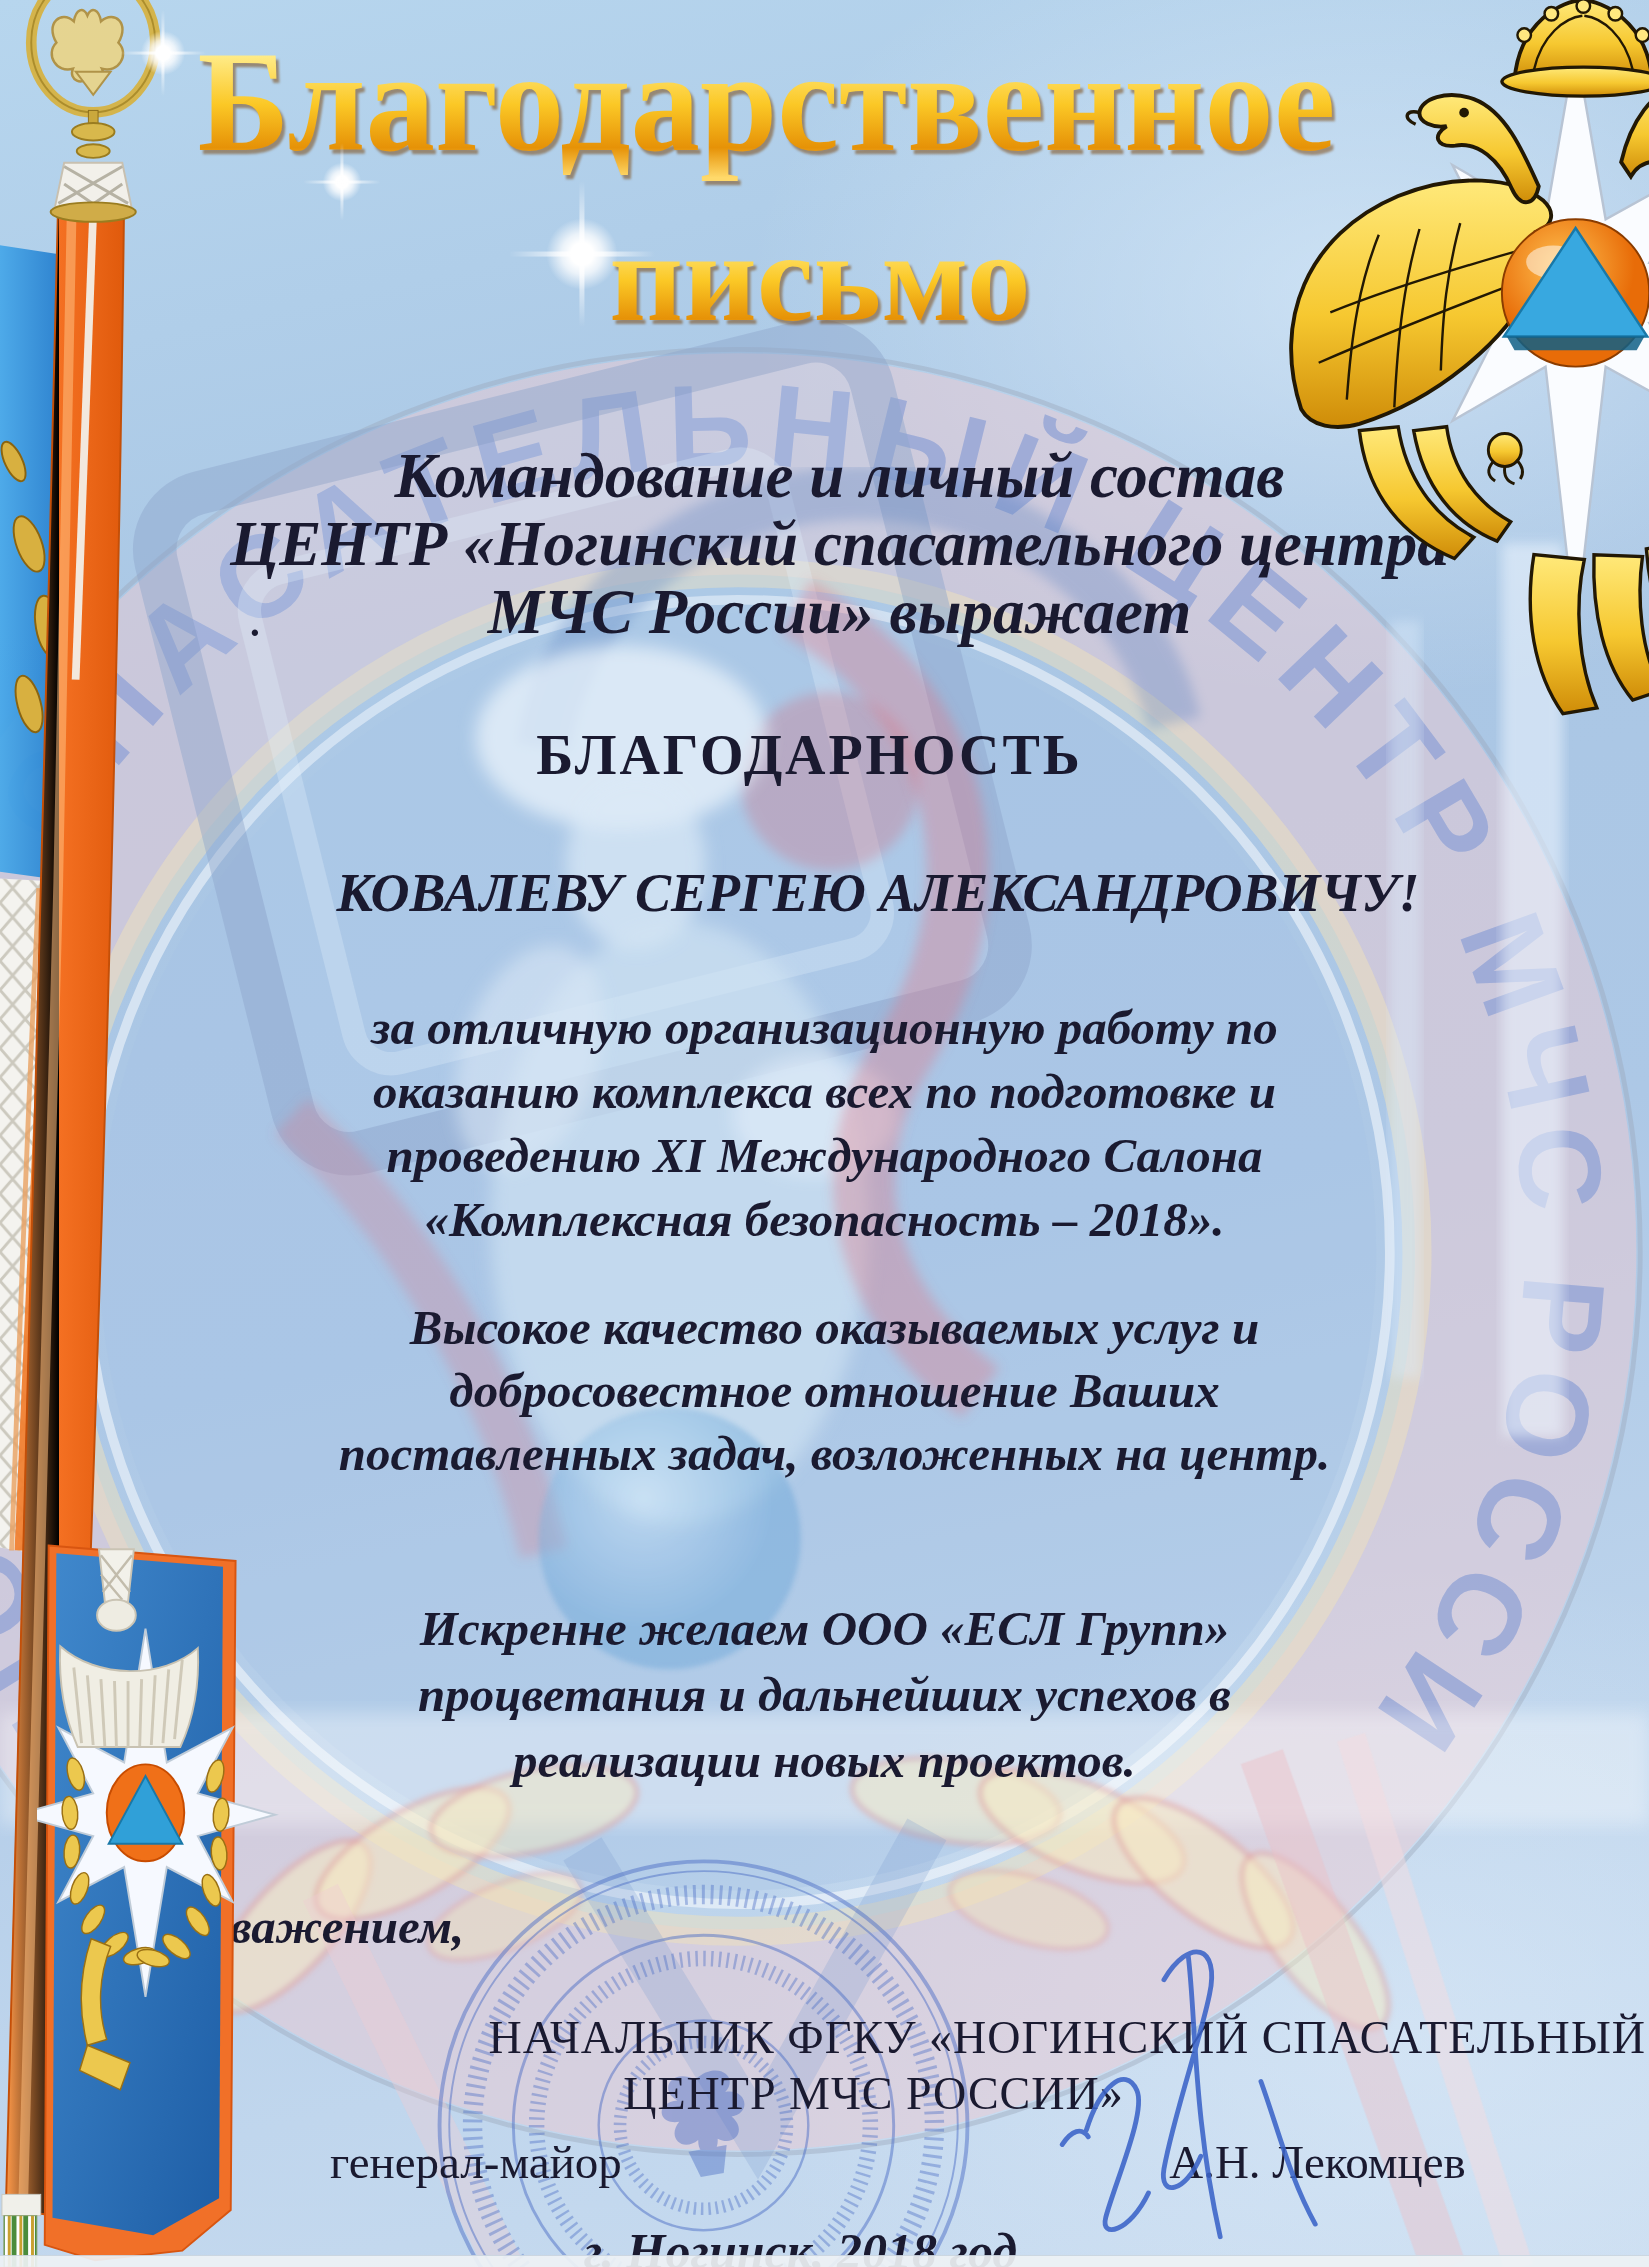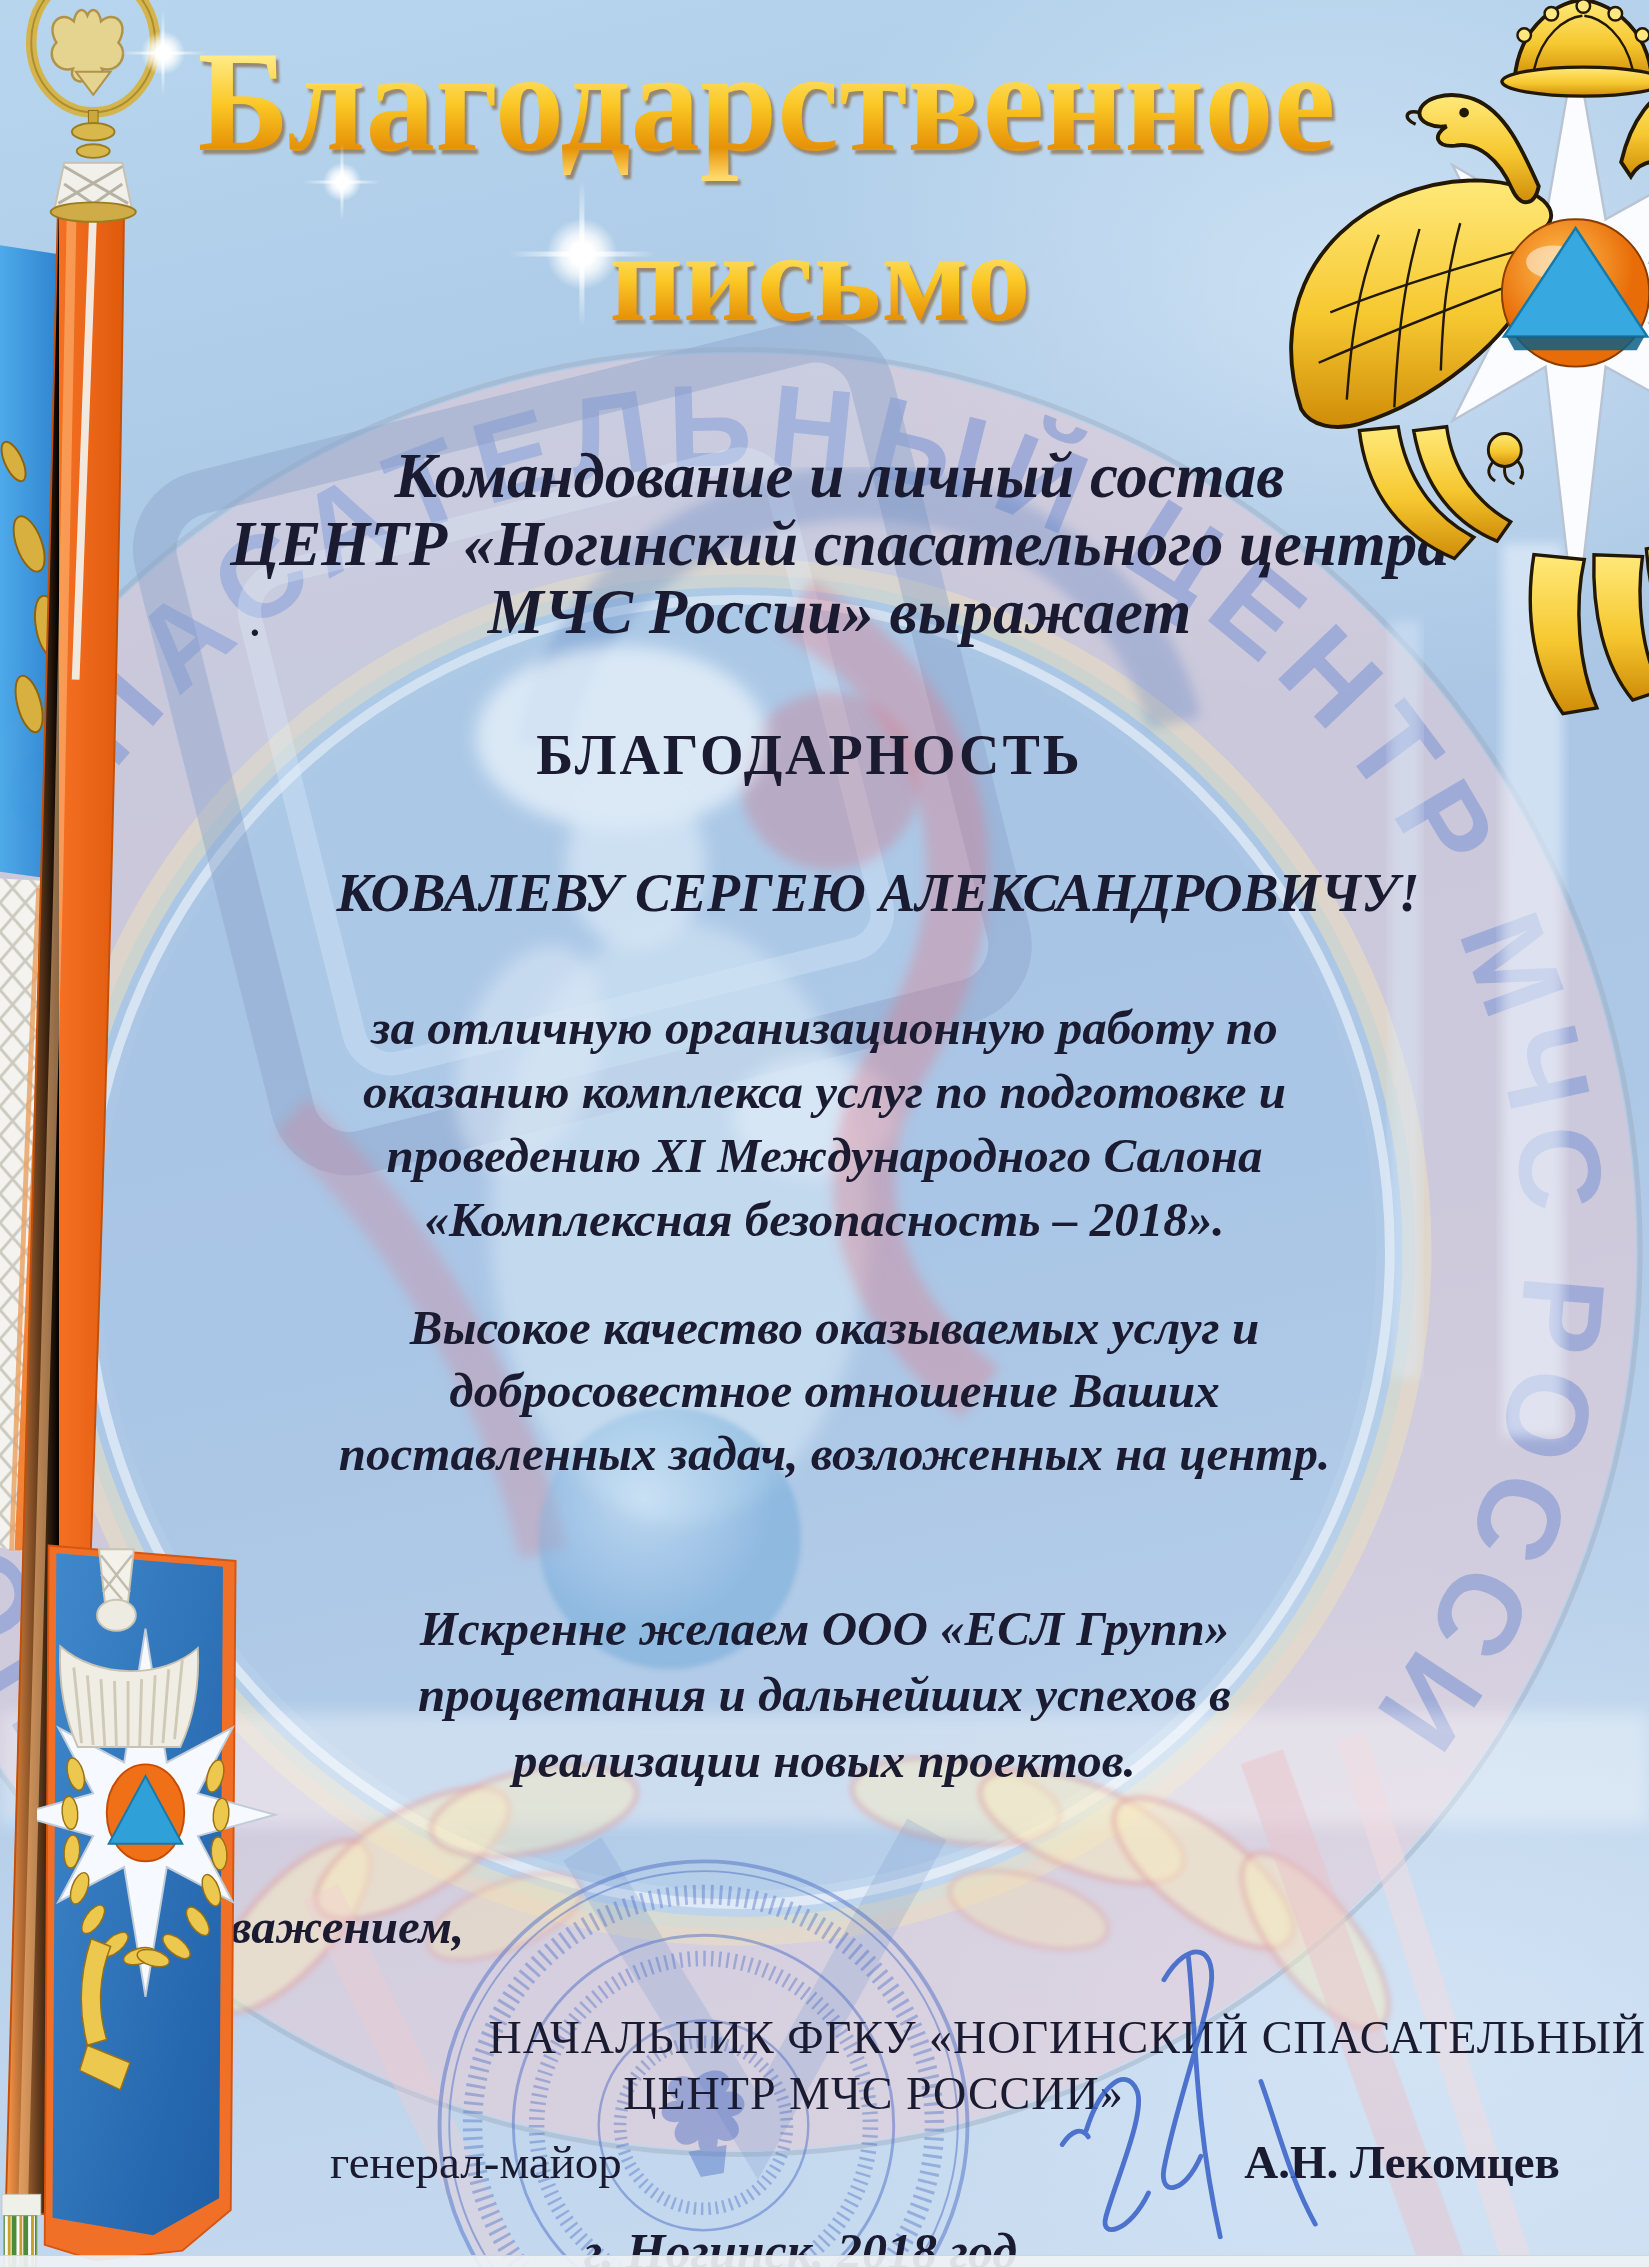--- a/index.html
+++ b/index.html
@@ -33,21 +33,21 @@
   .intro{top:442px; left:165px; width:1349px; font-size:63px; line-height:68px;}
   .award{top:723px; left:4px; width:1611px; font-size:56px; letter-spacing:2.9px;}
   .recipient{top:862px; left:97px; width:1562px; font-size:54px; white-space:nowrap;}
   .reason{top:996px; left:92px; width:1465px; font-size:49px; line-height:64px;}
   .quality{top:1296px; left:92px; width:1485px; font-size:49px; line-height:63px;}
   .wishes{top:1596px; left:92px; width:1465px; font-size:49px; line-height:66px;}
   .salutation{top:1898px; left:163px; width:582px; text-align:left; font-size:49px;}
   .signer1{top:2011px; left:93px; width:1553px; font-size:46px; font-weight:normal; letter-spacing:1px;text-align:right;}
   .signer2{top:2067px; left:97px; width:1553px; font-size:46px; font-weight:normal; letter-spacing:1px;}
   .rank{top:2135px; left:330px; width:485px; text-align:left; font-size:47px; font-weight:normal;}
-  .name{top:2135px; left:1075px; width:485px; text-align:right; font-size:47px; font-weight:bold;}
+  .name{top:2135px; left:1075px; width:485px; text-align:center; font-size:47px; font-weight:normal;}
   .place{top:2222px; left:0px; width:1601px; font-size:50px;}
   .artifact-dot{top:600px; left:250px; width:29px; font-size:39px; font-weight:bold; text-align:left;}
   .bottom-strip{position:absolute; left:0; bottom:0; width:1650px; height:11.6px;
     background:#eef2f6; border-top:1px solid #cdd6e0; z-index:8; opacity:.92;}
   .z0{z-index:0}.z1{z-index:1}.z2{z-index:2}.z4{z-index:4}.z5{z-index:5}.z6{z-index:6}.z7{z-index:7}
 </style>
 </head>
 <body>
 
 <div class="page">
@@ -348,21 +348,21 @@
   </div>
 
   <div class="ink artifact-dot z2">.</div>
 
   <div class="ink award z4">БЛАГОДАРНОСТЬ</div>
 
   <div class="ink italic recipient z4">КОВАЛЕВУ СЕРГЕЮ АЛЕКСАНДРОВИЧУ!</div>
 
   <div class="ink italic reason z4">
     <div>за отличную организационную работу по</div>
-    <div>оказанию комплекса услуг по подготовке и</div>
+    <div>оказанию комплекса всех по подготовке и</div>
     <div>проведению XI Международного Салона</div>
     <div>«Комплексная безопасность – 2018».</div>
   </div>
 
   <div class="ink italic quality z4">
     <div>Высокое качество оказываемых услуг и</div>
     <div>добросовестное отношение Ваших</div>
     <div>поставленных задач, возложенных на центр.</div>
   </div>
 

